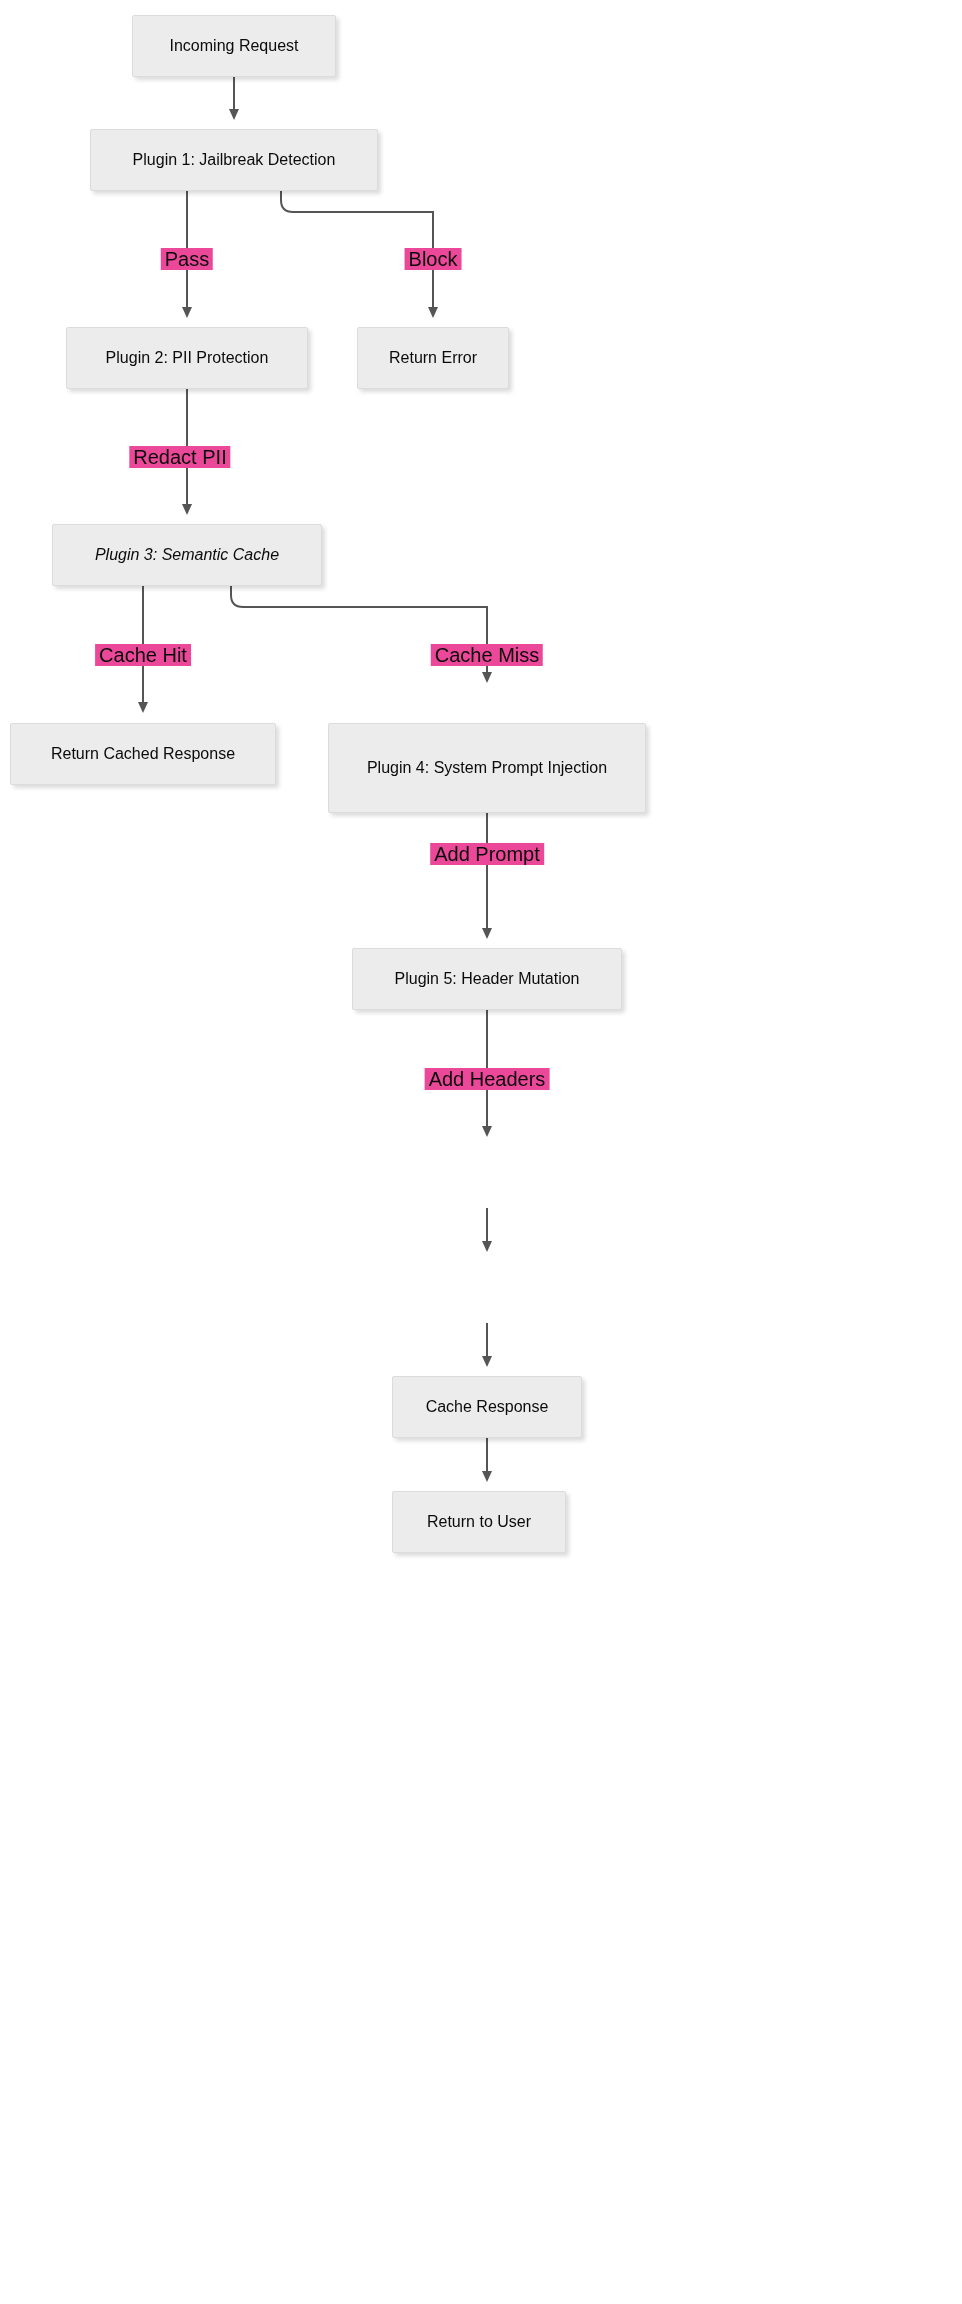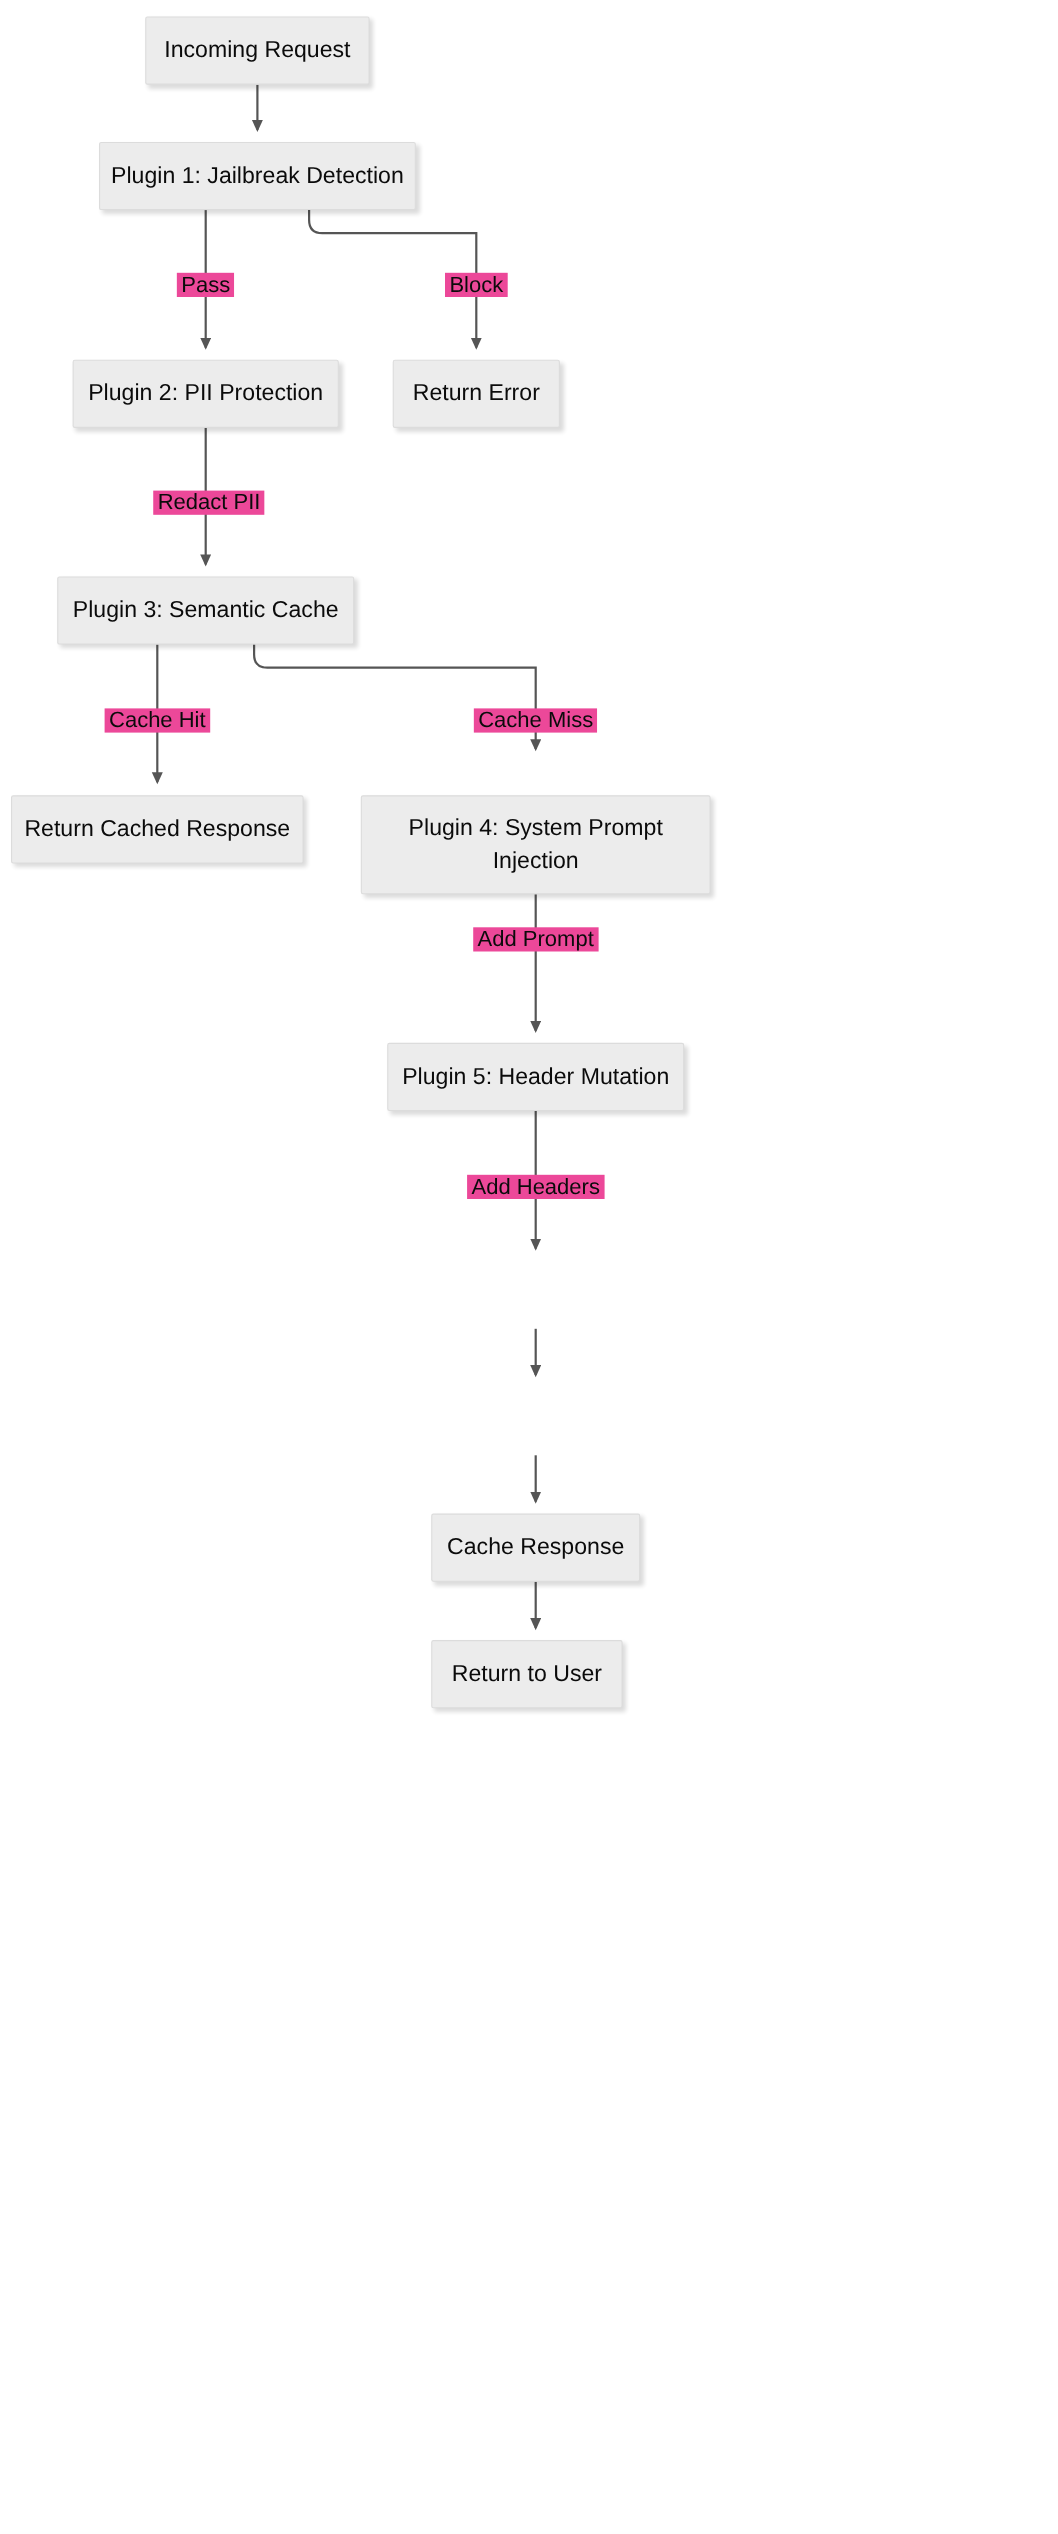--- a/index.html
+++ b/index.html
@@ -9,21 +9,21 @@
   svg.edges{position:absolute;left:0;top:0;width:962px;height:2304px;pointer-events:none;}
   .node{
     position:absolute;
     background:#ececec;
     border:1px solid #dcdcdc;
     border-radius:2px;
     box-shadow:3px 3px 4px rgba(0,0,0,0.14);
     display:flex;align-items:center;justify-content:center;
     text-align:center;
     color:#0b0b0b;
-    font-size:21px;
+    font-size:16px;
     line-height:30px;
     box-sizing:border-box;
     padding:0 4px;
   }
   .edge-label{
     position:absolute;
     color:#0b0b0b;
     font-size:20px;
     line-height:22px;
     background:#ec4899;
@@ -77,21 +77,21 @@
   </div>
 
   <div class="node" style="left:66px;top:327px;width:242px;height:62px;">
     <span>Plugin 2: PII Protection</span>
   </div>
 
   <div class="node" style="left:357px;top:327px;width:152px;height:62px;">
     <span>Return Error</span>
   </div>
 
-  <div class="node" style="left:52px;top:524px;width:270px;height:62px;">
+  <div class="node" style="left:52px;top:524px;width:270px;height:62px;font-style:italic;">
     <span>Plugin 3: Semantic Cache</span>
   </div>
 
   <div class="node" style="left:10px;top:723px;width:266px;height:62px;">
     <span>Return Cached Response</span>
   </div>
 
   <div class="node" style="left:328px;top:723px;width:318px;height:90px;align-items:center;">
     <span>Plugin 4: System Prompt Injection</span>
   </div>
@@ -111,21 +111,21 @@
   </div>
 
   <div class="edge-label" style="left:187px;top:248px;">
     <span>Pass</span>
   </div>
 
   <div class="edge-label" style="left:433px;top:248px;">
     <span>Block</span>
   </div>
 
-  <div class="edge-label" style="left:190px;top:446px;">
+  <div class="edge-label" style="left:180px;top:446px;">
     <span>Redact PII</span>
   </div>
 
   <div class="edge-label" style="left:143px;top:644px;">
     <span>Cache Hit</span>
   </div>
 
   <div class="edge-label" style="left:487px;top:644px;">
     <span>Cache Miss</span>
   </div>

